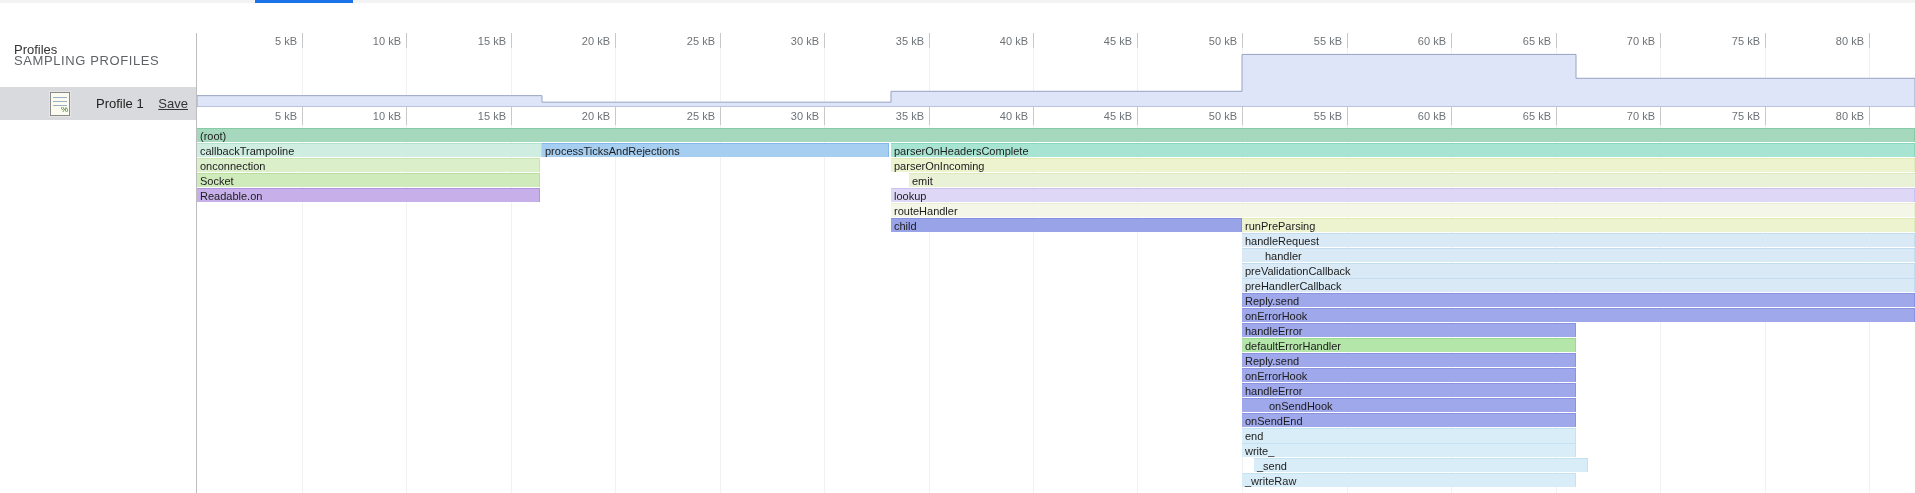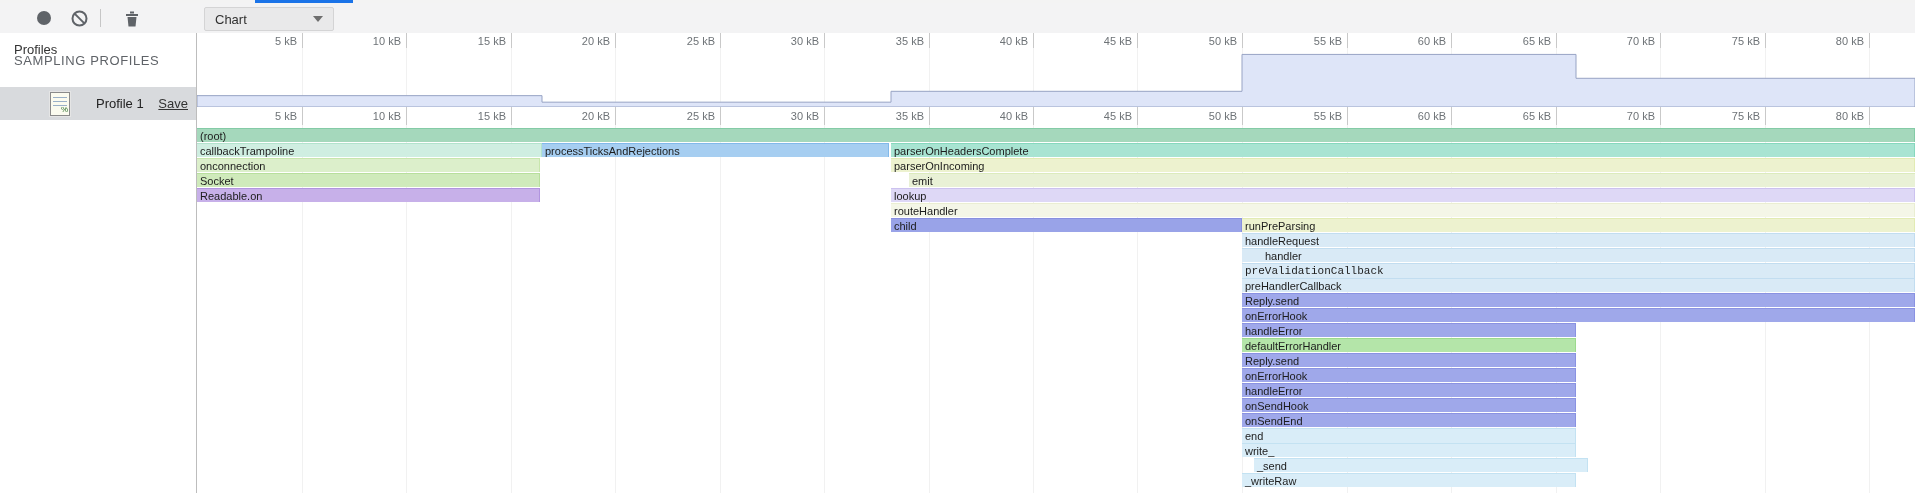--- a/index.html
+++ b/index.html
@@ -45,45 +45,20 @@
 </style>
 </head>
 <body>
 
 <div class="app">
 
   <div class="tabstrip">
     <div class="tab-underline" id="tab-underline" style="left: 255px; width: 98px; background: rgb(26, 115, 232);"></div>
   </div>
 
-  <div class="toolbar">
-    <div class="tool-icon" style="left:32px;">
-      <svg width="16" height="16">
-          <circle cx="8" cy="8" r="7" fill="#5f6368"></circle>
-        </svg>
-    </div>
-    <div class="tool-icon" style="left:67px;">
-      <svg width="17" height="17">
-        <circle cx="8.5" cy="8.5" r="7" fill="none" stroke="#5f6368" stroke-width="2"></circle>
-        <line x1="3.6" y1="3.6" x2="13.4" y2="13.4" stroke="#5f6368" stroke-width="2"></line>
-      </svg>
-    </div>
-    <div class="tb-divider" style="left:100px;"></div>
-    <div class="tool-icon" style="left:120px;">
-      <svg width="16" height="17">
-        <rect x="2" y="4" width="12" height="2" fill="#5f6368"></rect>
-        <rect x="6" y="1.5" width="4" height="2" fill="#5f6368"></rect>
-        <path d="M3.5 7 h9 l-1 9.5 h-7 z" fill="#5f6368"></path>
-      </svg>
-    </div>
-    <div class="chart-select" style="left:204px;">
-      <span class="lbl">Chart</span>
-      <span class="caret"></span>
-    </div>
-  </div>
 
   <div class="sidebar">
     <div class="sb-heading">Profiles</div>
     <div class="sb-section">SAMPLING PROFILES</div>
     <div class="sb-row">
       <div class="doc-icon">
         <div class="ln" style="top:4px;"></div>
           <div class="ln" style="top:8px;"></div>
           <div class="ln" style="top:12px;"></div>
         <div class="pc">%</div>
@@ -234,21 +209,21 @@
         </div>
         <div class="frame" style="left: 1045px; width: 673px; top: 111px; height: 14px; background: rgb(237, 242, 207); border-top: 1px solid rgb(226, 235, 180); border-right: 1px solid rgb(226, 235, 180);">
           <span>runPreParsing</span>
         </div>
         <div class="frame" style="left: 1045px; width: 673px; top: 126px; height: 14px; background: rgb(217, 234, 246); border-top: 1px solid rgb(194, 221, 240); border-right: 1px solid rgb(194, 221, 240);">
           <span>handleRequest</span>
         </div>
         <div class="frame" style="left: 1045px; width: 673px; top: 141px; height: 14px; background: rgb(217, 234, 246); border-top: 1px solid rgb(194, 221, 240); border-right: 1px solid rgb(194, 221, 240); padding-left: 20px;">
           <span>handler</span>
         </div>
-        <div class="frame" style="left: 1045px; width: 673px; top: 156px; height: 26px; background: rgb(217, 234, 246); border-top: 1px solid rgb(194, 221, 240); border-right: 1px solid rgb(194, 221, 240); font-family: Liberation Mono, monospace;">
+        <div class="frame" style="left: 1045px; width: 673px; top: 156px; height: 26px; background: rgb(217, 234, 246); border-top: 1px solid rgb(194, 221, 240); border-right: 1px solid rgb(194, 221, 240);">
           <span>preValidationCallback</span>
         </div>
         <div class="frame" style="left: 1045px; width: 673px; top: 171px; height: 14px; background: rgb(217, 234, 246); border-top: 1px solid rgb(194, 221, 240); border-right: 1px solid rgb(194, 221, 240);">
           <span>preHandlerCallback</span>
         </div>
         <div class="frame" style="left: 1045px; width: 673px; top: 186px; height: 14px; background: rgb(159, 168, 234); border-top: 1px solid rgb(138, 146, 226); border-right: 1px solid rgb(138, 146, 226);">
           <span>Reply.send</span>
         </div>
         <div class="frame" style="left: 1045px; width: 673px; top: 201px; height: 14px; background: rgb(159, 168, 234); border-top: 1px solid rgb(138, 146, 226); border-right: 1px solid rgb(138, 146, 226);">
           <span>onErrorHook</span>
@@ -261,21 +236,21 @@
         </div>
         <div class="frame" style="left: 1045px; width: 334px; top: 246px; height: 14px; background: rgb(159, 168, 234); border-top: 1px solid rgb(138, 146, 226); border-right: 1px solid rgb(138, 146, 226);">
           <span>Reply.send</span>
         </div>
         <div class="frame" style="left: 1045px; width: 334px; top: 261px; height: 14px; background: rgb(159, 168, 234); border-top: 1px solid rgb(138, 146, 226); border-right: 1px solid rgb(138, 146, 226);">
           <span>onErrorHook</span>
         </div>
         <div class="frame" style="left: 1045px; width: 334px; top: 276px; height: 14px; background: rgb(159, 168, 234); border-top: 1px solid rgb(138, 146, 226); border-right: 1px solid rgb(138, 146, 226);">
           <span>handleError</span>
         </div>
-        <div class="frame" style="left: 1045px; width: 334px; top: 291px; height: 14px; background: rgb(159, 168, 234); border-top: 1px solid rgb(138, 146, 226); border-right: 1px solid rgb(138, 146, 226);">
+        <div class="frame" style="left: 1045px; width: 334px; top: 291px; height: 14px; background: rgb(159, 168, 234); border-top: 1px solid rgb(138, 146, 226); border-right: 1px solid rgb(138, 146, 226); padding-left: 24px;">
           <span>onSendHook</span>
         </div>
         <div class="frame" style="left: 1045px; width: 334px; top: 306px; height: 14px; background: rgb(159, 168, 234); border-top: 1px solid rgb(138, 146, 226); border-right: 1px solid rgb(138, 146, 226);">
           <span>onSendEnd</span>
         </div>
         <div class="frame" style="left: 1045px; width: 334px; top: 321px; height: 26px; background: rgb(217, 237, 248); border-top: 1px solid rgb(195, 226, 242); border-right: 1px solid rgb(195, 226, 242);">
           <span>end</span>
         </div>
         <div class="frame" style="left: 1045px; width: 334px; top: 336px; height: 14px; background: rgb(217, 237, 248); border-top: 1px solid rgb(195, 226, 242); border-right: 1px solid rgb(195, 226, 242);">
           <span>write_</span>

